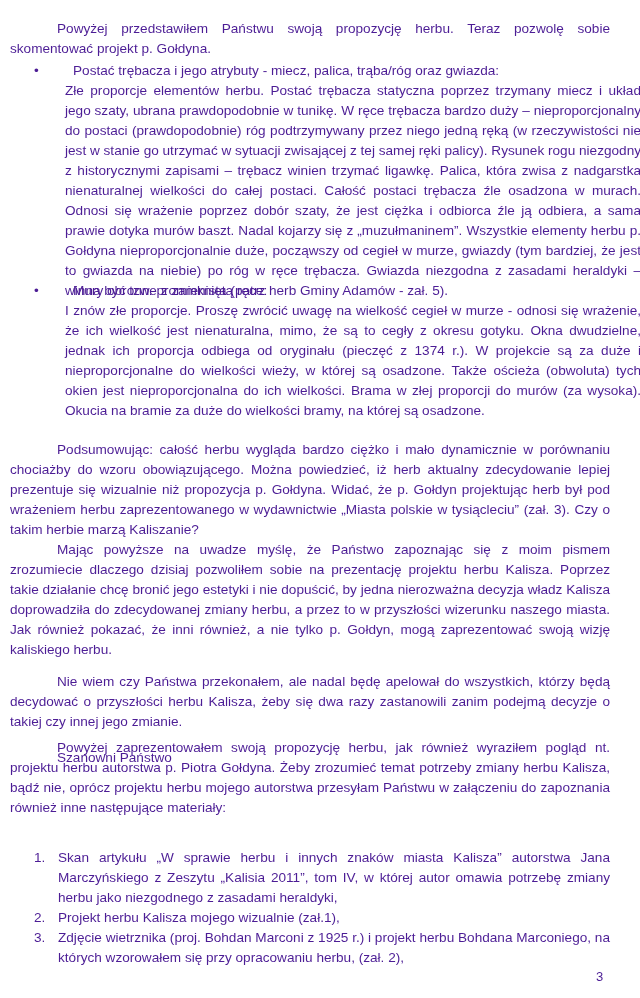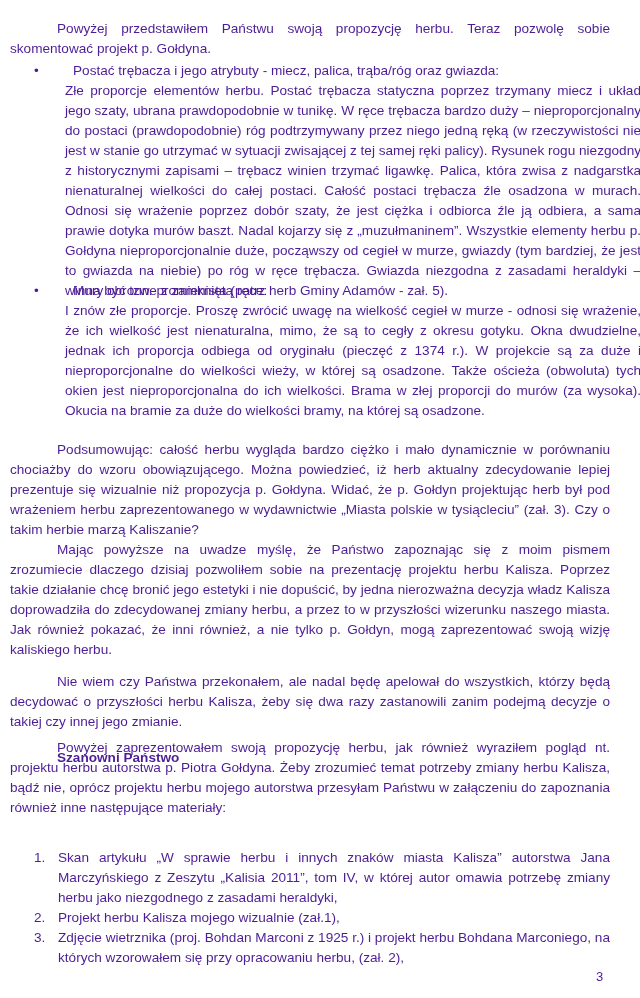--- a/index.html
+++ b/index.html
@@ -8,21 +8,21 @@
     position: absolute; left: 0; top: 0; width: 612px; height: 998px;
     font-family: "Liberation Sans", sans-serif; color: #4c1d95;
     font-size: 13.6px; line-height: 20px;
   }
   .blk { position: absolute; left: 10px; width: 600px; text-align: justify; }
   .ind { left: 34px; width: 576px; margin-left: 31px; }
   .tab { display: inline-block; width: 47px; }
   .bul { position: absolute; left: 34px; width: 576px; }
   .bul .dot { position: absolute; left: 0; top: 0; width: 22px; }
   .bul .txt { position: absolute; left: 39px; white-space: nowrap; }
-  .heading { position: absolute; left: 57px; font-weight: bold; }
+  .heading { position: absolute; left: 57px; font-weight: normal; }
   .num { position: absolute; left: 34px; width: 576px; }
   .num .n { position: absolute; left: 0; width: 22px; }
   .num .t { position: absolute; left: 24px; width: 552px; text-align: justify; }
   .pagenum { position: absolute; left: 596px; top: 967px; font-size: 13px; }
 </style>
 </head>
 <body>
 
 <div class="page">
 

